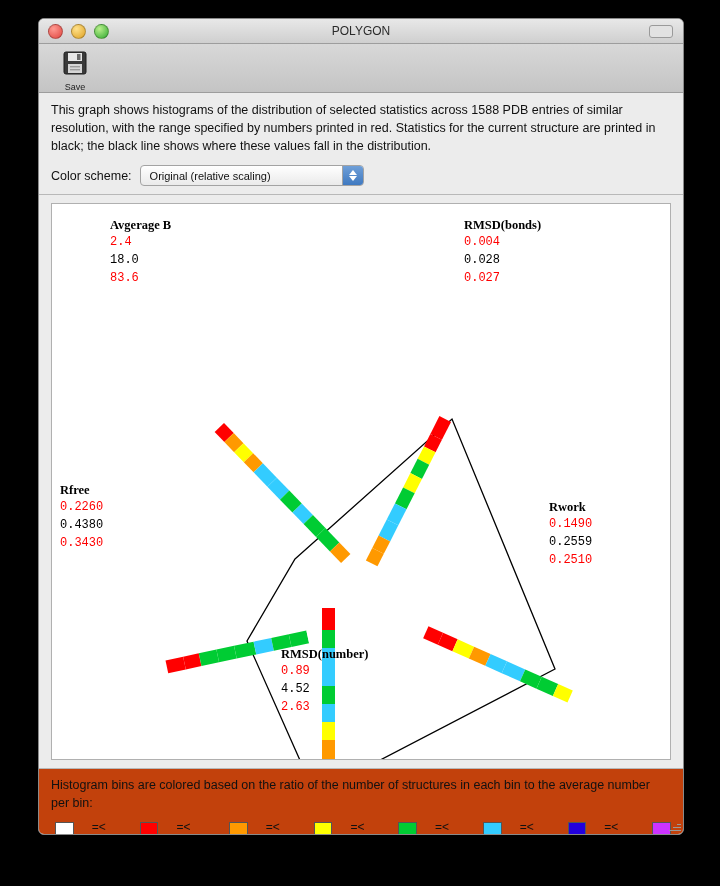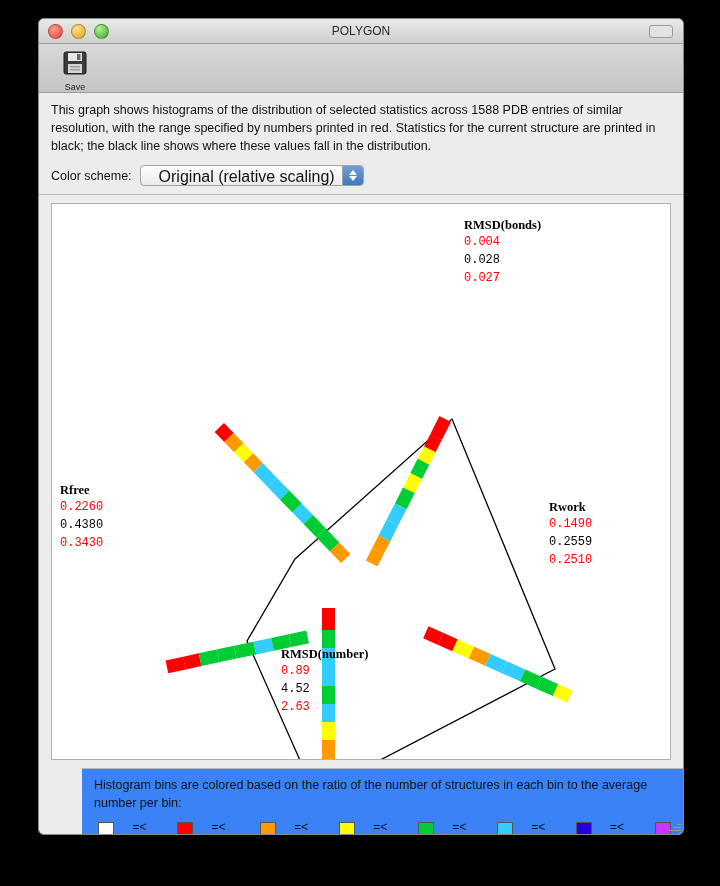--- a/index.html
+++ b/index.html
@@ -105,24 +105,24 @@
     color: #111;
     margin-right: 8px;
   }
   .combo {
     position: relative;
     width: 224px;
     height: 21px;
     background: linear-gradient(to bottom, #ffffff, #eaeaea);
     border: 1px solid #a3a3a3;
     border-radius: 4px;
-    font-size: 16px;
+    font-size: 11px;
     color: #111;
     line-height: 21px;
-    padding-left: 18px;
+    padding-left: 9px;
     box-sizing: border-box;
   }
   .combo-arrows {
     position: absolute;
     right: 0;
     top: 0;
     width: 20px;
     height: 100%;
     background: linear-gradient(to bottom, #6f9fd8, #3f79c0);
     border-left: 1px solid #a3a3a3;
@@ -163,25 +163,24 @@
   }
   .lbl .v {
     font-family: "Liberation Mono", monospace;
     font-size: 12px;
     line-height: 18px;
   }
   .v.red   { color: #ff0000; }
   .v.black { color: #000000; }
   
   .legendpanel {
-    background: #3b82f6;
+    background: #c2410c;
     border-top: 1px solid #b8b8b8;
     margin-top: 8px;
     padding: 8px 12px 10px 12px;
-    margin-left: 43px;
   }
   .legend-text {
     font-size: 12.5px;
     color: #111;
     line-height: 1.4;
     margin-bottom: 8px;
   }
   .legend-items {
     display: flex;
     align-items: center;
@@ -334,20 +333,26 @@
             <rect x="0" y="96" width="13" height="18" fill="#33ccff"></rect>
             <rect x="0" y="114" width="13" height="18" fill="#ffff00"></rect>
             <rect x="0" y="132" width="13" height="18" fill="#ff9900"></rect>
             <rect x="0" y="150" width="13" height="18" fill="#ff9900"></rect>
             <rect x="0" y="168" width="13" height="18" fill="#ff0000"></rect>
           </g>
         </g>
       </svg>
 
       
+      <div class="lbl" style="left:58px; top:14px;">
+        <div class="name">Avgerage B</div>
+        <div class="v red">2.4</div>
+        <div class="v black">18.0</div>
+        <div class="v red">83.6</div>
+      </div>
 
       <div class="lbl" style="left:412px; top:14px;">
         <div class="name">RMSD(bonds)</div>
         <div class="v red">0.004</div>
         <div class="v black">0.028</div>
         <div class="v red">0.027</div>
       </div>
 
       <div class="lbl" style="left:497px; top:279px;margin-top:17px;">
         <div class="name">Rwork</div>

